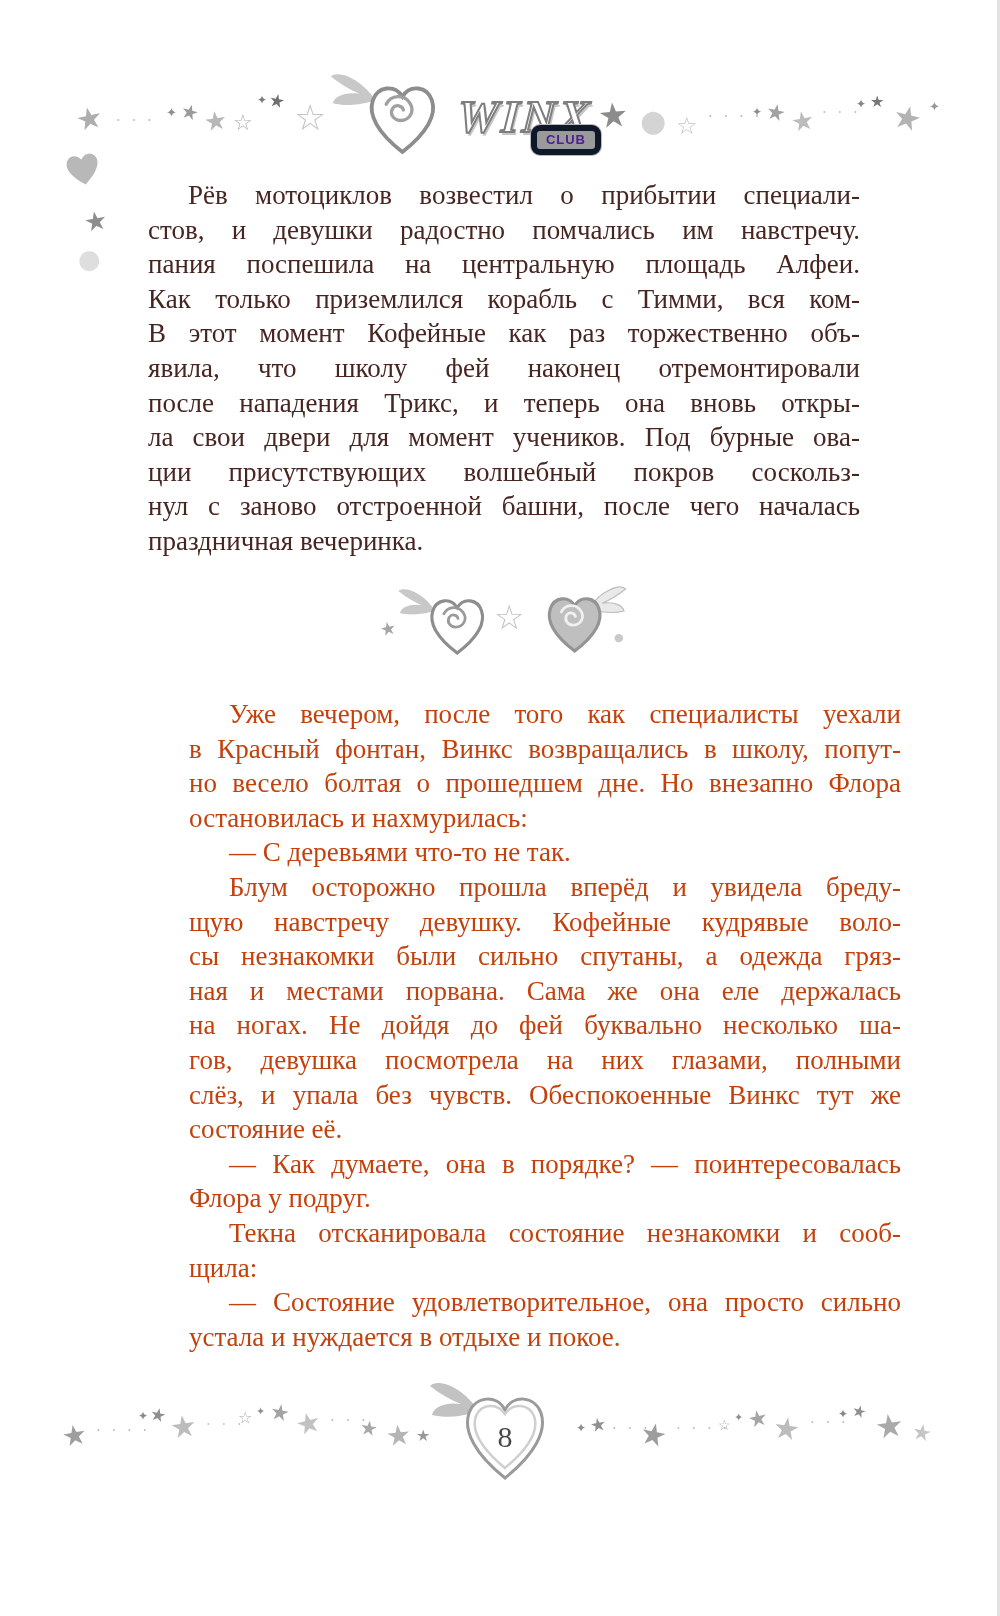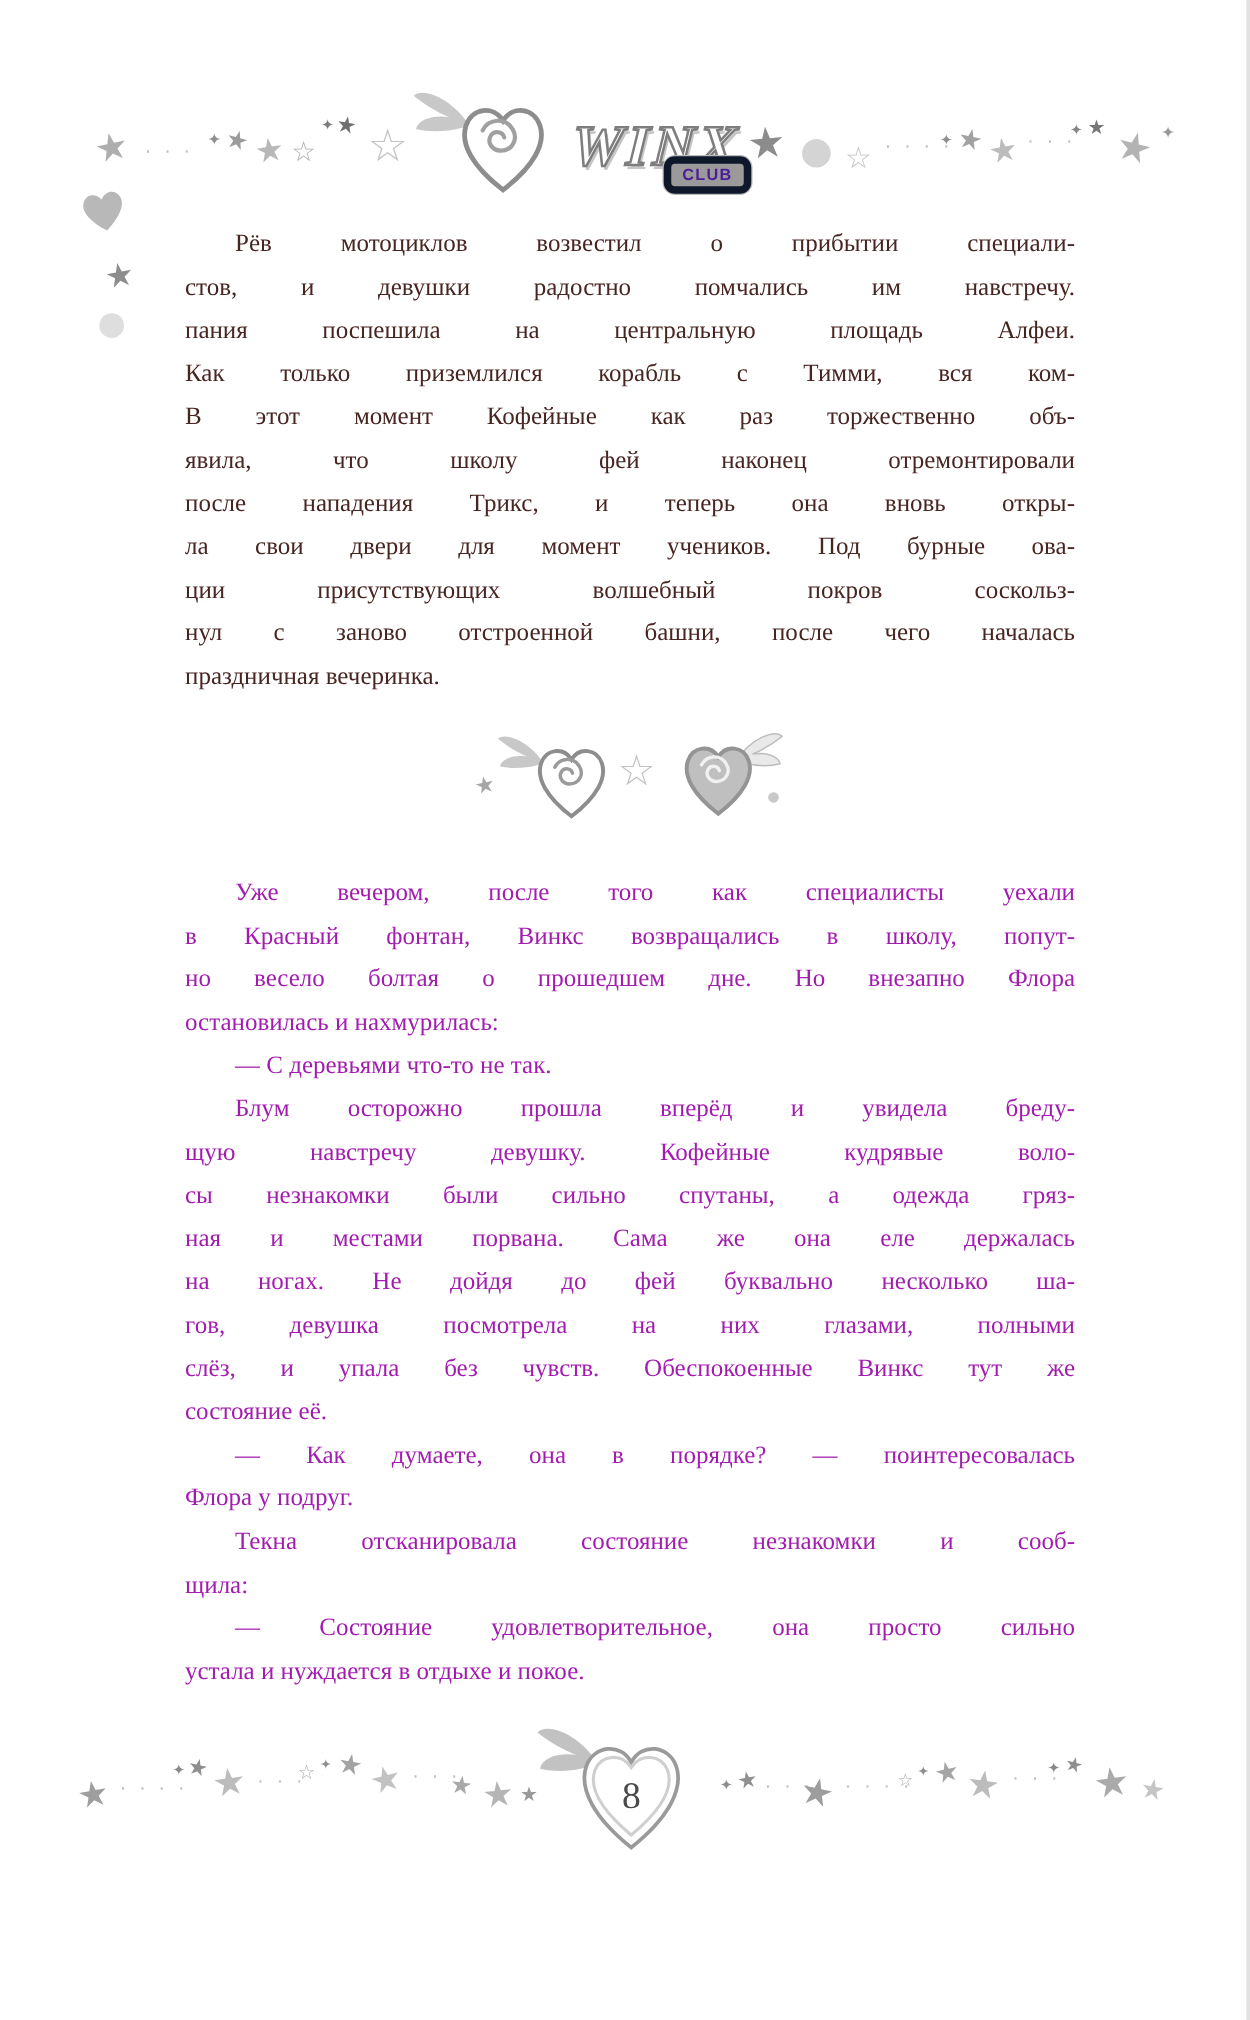--- a/index.html
+++ b/index.html
@@ -51,21 +51,21 @@
     border-radius: 9px;
     border: 6px solid #0f172a;
     box-shadow: 0 0 0 1px #b9b9b9;
   }
 
   
   .textblock { position: absolute; left: 148px; width: 712px; }
   #para1 { top: 178px; }
   #para2 { top: 697px; }
   .line {
-    font-size: 20px;
+    font-size: 27px;
     line-height: 34.6px;
     height: 34.6px;
     overflow: hidden;
     text-align: left;
   }
   .line.j { text-align: justify; text-align-last: justify; text-justify: inter-word; }
   .line.ind { text-indent: 40px; }
 
   
   .heart-svg { position: absolute; overflow: visible; }
@@ -180,21 +180,21 @@
     <path fill="#ffffff" stroke="#8d8d8d" stroke-width="4" d="M78 88 C52 68 42 49 47 34 C52 19 70 17 78 30 C86 17 104 19 109 34 C114 49 104 68 78 88 Z"></path>
     <path fill="none" stroke="#9a9a9a" stroke-width="3.5" stroke-linecap="round" d="M79 44 c-1 -5 -8 -6 -11 -2 c-4 6 1 13 8 13 c10 0 15 -10 10 -18 c-6 -10 -20 -9 -25 1"></path>
   </svg>
 
   <svg id="div-heart-2" class="heart-svg" viewBox="0 0 130 95">
     <path fill="#e9e9e9" stroke="#bdbdbd" stroke-width="1.5" transform="translate(130,0) scale(-1,1)" d="M50 34 C34 10 10 2 3 9 C13 17 23 23 33 27 C19 25 7 29 5 37 C17 40 31 39 43 36 Z"></path>
     <path fill="#bfbfbf" stroke="#949494" stroke-width="4" d="M62 88 C36 68 26 49 31 34 C36 19 54 17 62 30 C70 17 88 19 93 34 C98 49 88 68 62 88 Z"></path>
     <path fill="none" stroke="#f0f0f0" stroke-width="3.5" stroke-linecap="round" d="M63 44 c-1 -5 -8 -6 -11 -2 c-4 6 1 13 8 13 c10 0 15 -10 10 -18 c-6 -10 -20 -9 -25 1"></path>
   </svg>
 
-  <div id="para2" class="textblock" style="color: #a21caf;">
+  <div id="para2" class="textblock" style="color: #c2410c; margin-left: 41px;">
       <div class="line ind j">Уже вечером, после того как специалисты уехали</div>
       <div class="line j">в Красный фонтан, Винкс возвращались в школу, попут-</div>
       <div class="line j">но весело болтая о прошедшем дне. Но внезапно Флора</div>
       <div class="line">остановилась и нахмурилась:</div>
       <div class="line ind">— С деревьями что-то не так.</div>
       <div class="line ind j">Блум осторожно прошла вперёд и увидела бреду-</div>
       <div class="line j">щую навстречу девушку. Кофейные кудрявые воло-</div>
       <div class="line j">сы незнакомки были сильно спутаны, а одежда гряз-</div>
       <div class="line j">ная и местами порвана. Сама же она еле держалась</div>
       <div class="line j">на ногах. Не дойдя до фей буквально несколько ша-</div>

